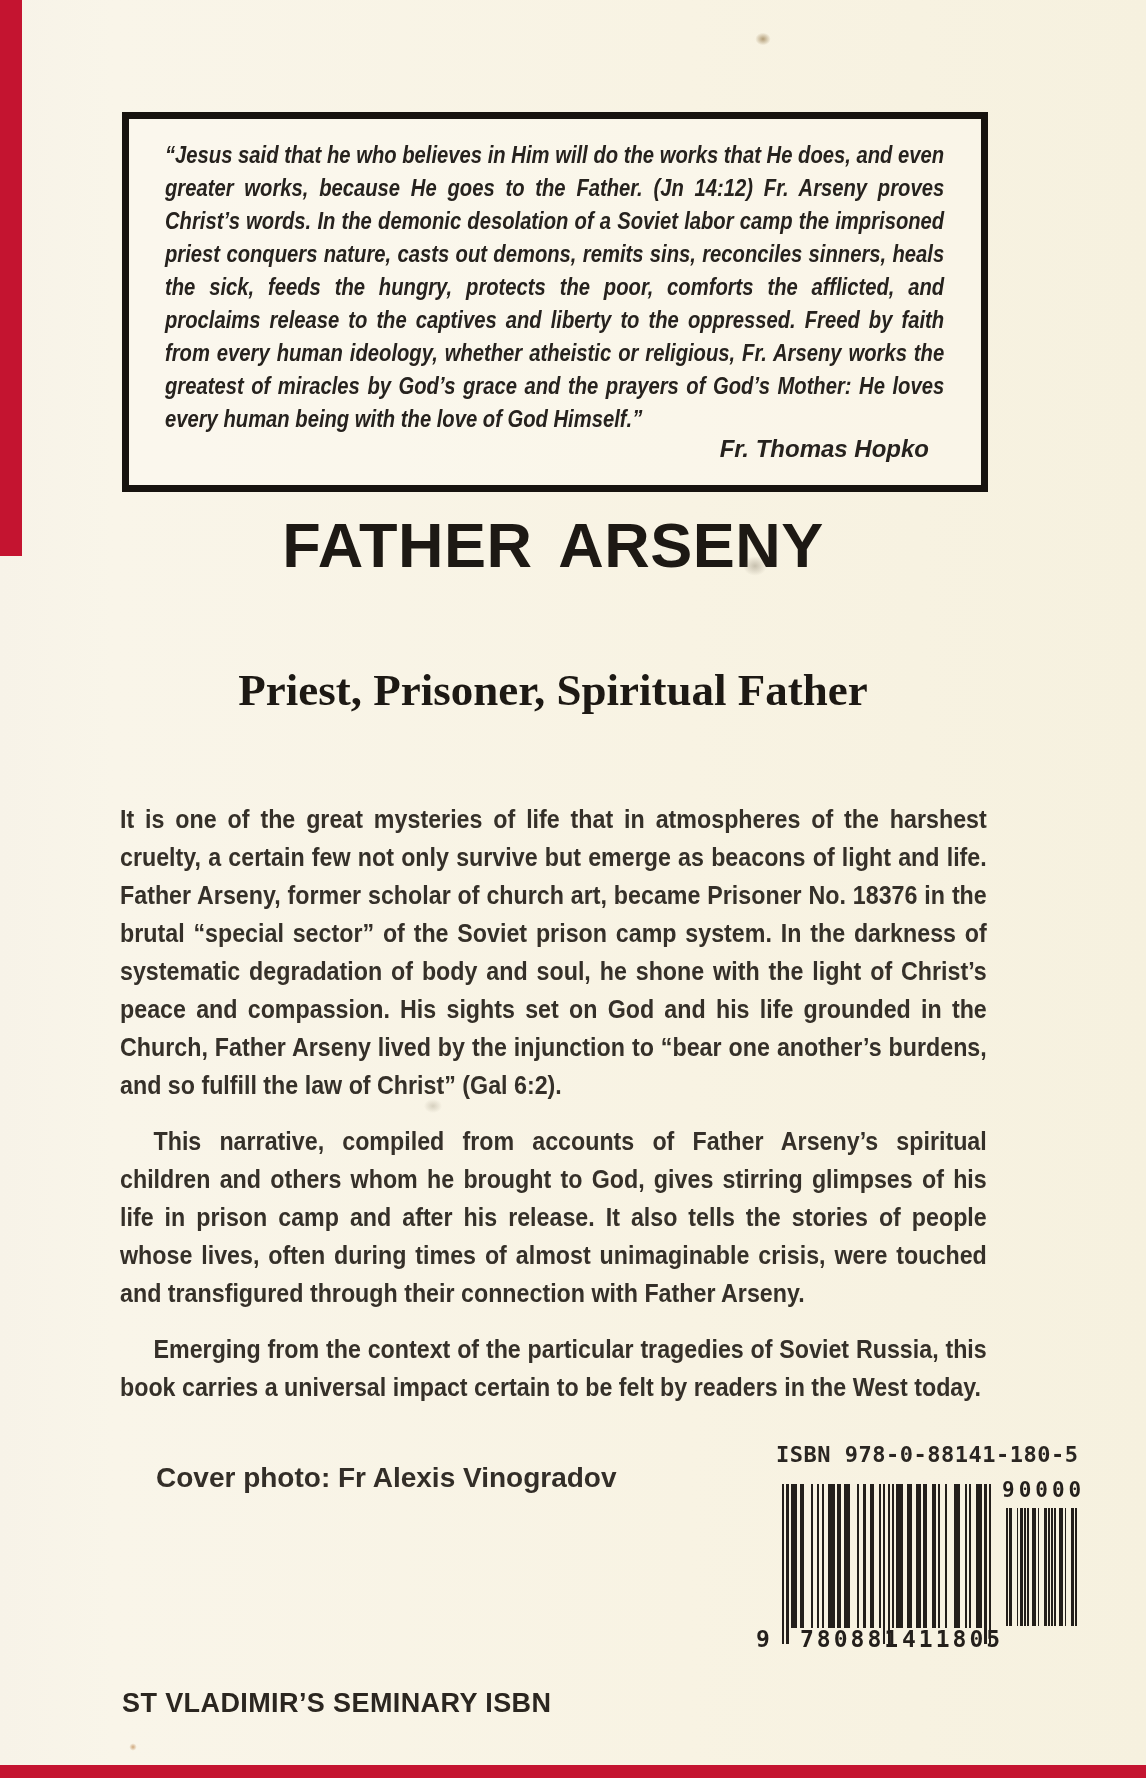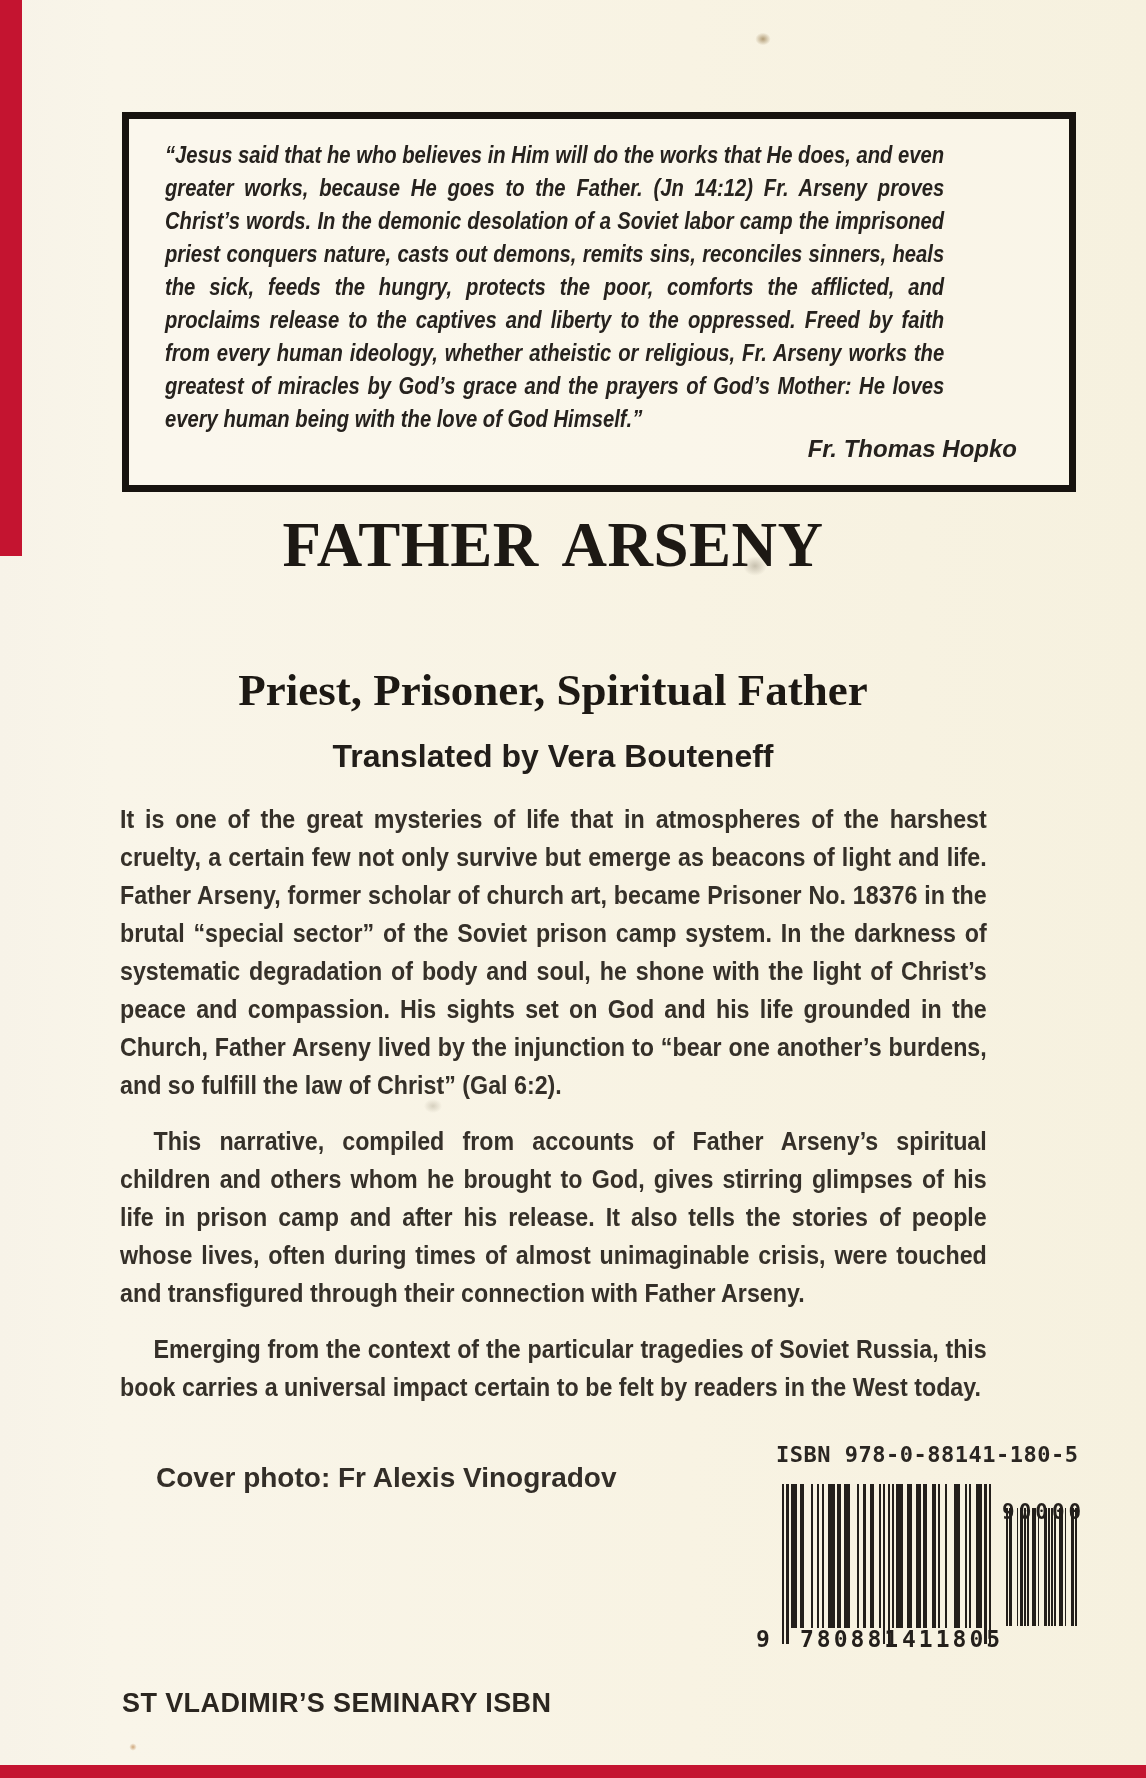--- a/index.html
+++ b/index.html
@@ -15,21 +15,21 @@
   .red-strip-left{
     position:absolute;left:0;top:0;width:22px;height:556px;
     background:#c41430;
   }
   .red-strip-bottom{
     position:absolute;left:0;bottom:0;width:100%;height:13px;
     background:#c41430;
   }
   
   .quote-box{
-    position:absolute;left:122px;top:112px;width:954px;height:380px;
+    position:absolute;left:122px;top:112px;width:866px;height:380px;
     border:7px solid #17130f;
     box-sizing:border-box;
     background:rgba(255,253,246,0.35);
   }
   .quote-text{
     position:absolute;left:36px;top:20px;
     width:906px;
     transform:scaleX(0.86);
     transform-origin:0 0;
     margin:0;
@@ -40,21 +40,21 @@
   }
   .quote-attr{
     position:absolute;right:44px;bottom:14px;margin:8px;
     font-weight:bold;font-style:italic;
     font-size:24px;color:#26221e;
   }
   
   .title-col{position:absolute;left:120px;width:866px;text-align:center;margin:0;}
   .book-title{
     top:514px;
-    font-family:Liberation Serif, serif;
+    font-family:Liberation Sans, sans-serif;
     font-size:63px;font-weight:bold;color:#1d1914;
     letter-spacing:0.5px;word-spacing:10px;line-height:1;
   }
   .book-years{
     top:594px;
     font-family:"Liberation Serif",serif;
     font-size:58px;font-weight:bold;color:#1d1914;line-height:1;
     letter-spacing:1px;
   }
   .book-subtitle{
@@ -103,21 +103,21 @@
     position:absolute;top:146px;
     font-family:"DejaVu Sans Mono",monospace;
     font-size:23px;font-weight:bold;color:#231f1b;letter-spacing:3px;
   }
   .bc-d9{left:4px;}
   .bc-g1{left:48px;}
   .bc-g2{left:150px;}
   .bc-supnum{
     position:absolute;left:250px;top:-2px;width:80px;text-align:left;
     font-family:"DejaVu Sans Mono",monospace;
-    font-size:21px;font-weight:bold;color:#231f1b;letter-spacing:4px;margin-top:22px;
+    font-size:21px;font-weight:bold;color:#231f1b;letter-spacing:4px;
   }
   
   .stain{position:absolute;border-radius:50%;pointer-events:none;}
   .s1{left:752px;top:30px;width:22px;height:18px;
       background:radial-gradient(closest-side,rgba(120,85,30,0.55),rgba(120,85,30,0) 70%);}
   .s2{left:738px;top:552px;width:34px;height:28px;
       background:radial-gradient(closest-side,rgba(110,100,80,0.35),rgba(110,100,80,0) 70%);}
   .s3{left:420px;top:1096px;width:26px;height:20px;
       background:radial-gradient(closest-side,rgba(125,115,90,0.28),rgba(125,115,90,0) 70%);}
   .s4{left:128px;top:1742px;width:10px;height:10px;
@@ -131,21 +131,20 @@
   <div class="red-strip-left"></div>
   <div class="red-strip-bottom"></div>
 
   <div class="quote-box">
     <p class="quote-text">“Jesus said that he who believes in Him will do the works that He does, and even greater works, because He goes to the Father. (Jn 14:12) Fr. Arseny proves Christ’s words. In the demonic desolation of a Soviet labor camp the imprisoned priest conquers nature, casts out demons, remits sins, reconciles sinners, heals the sick, feeds the hungry, protects the poor, comforts the afflicted, and proclaims release to the captives and liberty to the oppressed. Freed by faith from every human ideology, whether atheistic or religious, Fr. Arseny works the greatest of miracles by God’s grace and the prayers of God’s Mother: He loves every human being with the love of God Himself.”</p>
     <p class="quote-attr">Fr. Thomas Hopko</p>
   </div>
 
   <h1 class="title-col book-title">FATHER ARSENY</h1>
   <h2 class="title-col book-subtitle">Priest, Prisoner, Spiritual Father</h2>
-  <div class="title-col book-translator">Translated by Vera Bouteneff</div>
 
   <div class="body-text">
     <p>It is one of the great mysteries of life that in atmospheres of the harshest cruelty, a certain few not only survive but emerge as beacons of light and life. Father Arseny, former scholar of church art, became Prisoner No. 18376 in the brutal “special sector” of the Soviet prison camp system. In the darkness of systematic degradation of body and soul, he shone with the light of Christ’s peace and compassion. His sights set on God and his life grounded in the Church, Father Arseny lived by the injunction to “bear one another’s burdens, and so fulfill the law of Christ” (Gal 6:2).</p>
     <p class="indent">This narrative, compiled from accounts of Father Arseny’s spiritual children and others whom he brought to God, gives stirring glimpses of his life in prison camp and after his release. It also tells the stories of people whose lives, often during times of almost unimaginable crisis, were touched and transfigured through their connection with Father Arseny.</p>
     <p class="indent">Emerging from the context of the particular tragedies of Soviet Russia, this book carries a universal impact certain to be felt by readers in the West today.</p>
   </div>
 
   <div class="cover-photo">Cover photo: Fr Alexis Vinogradov</div>
 
   <div class="isbn-label">ISBN 978-0-88141-180-5</div>

